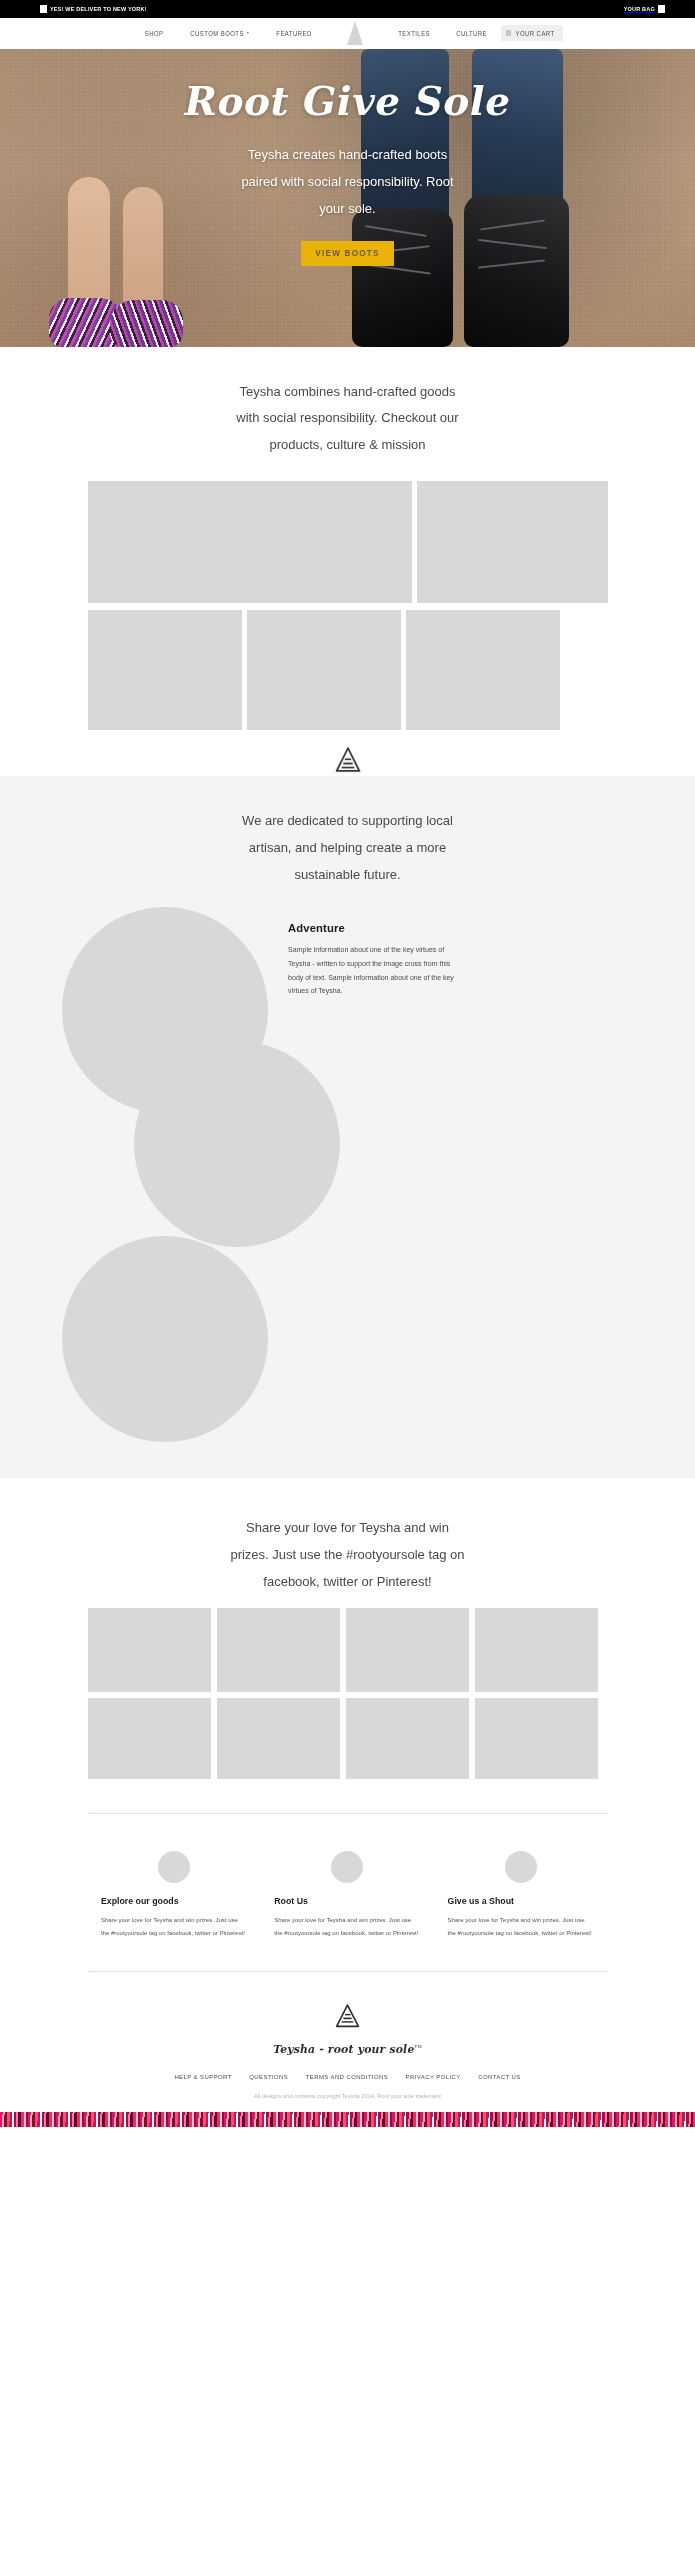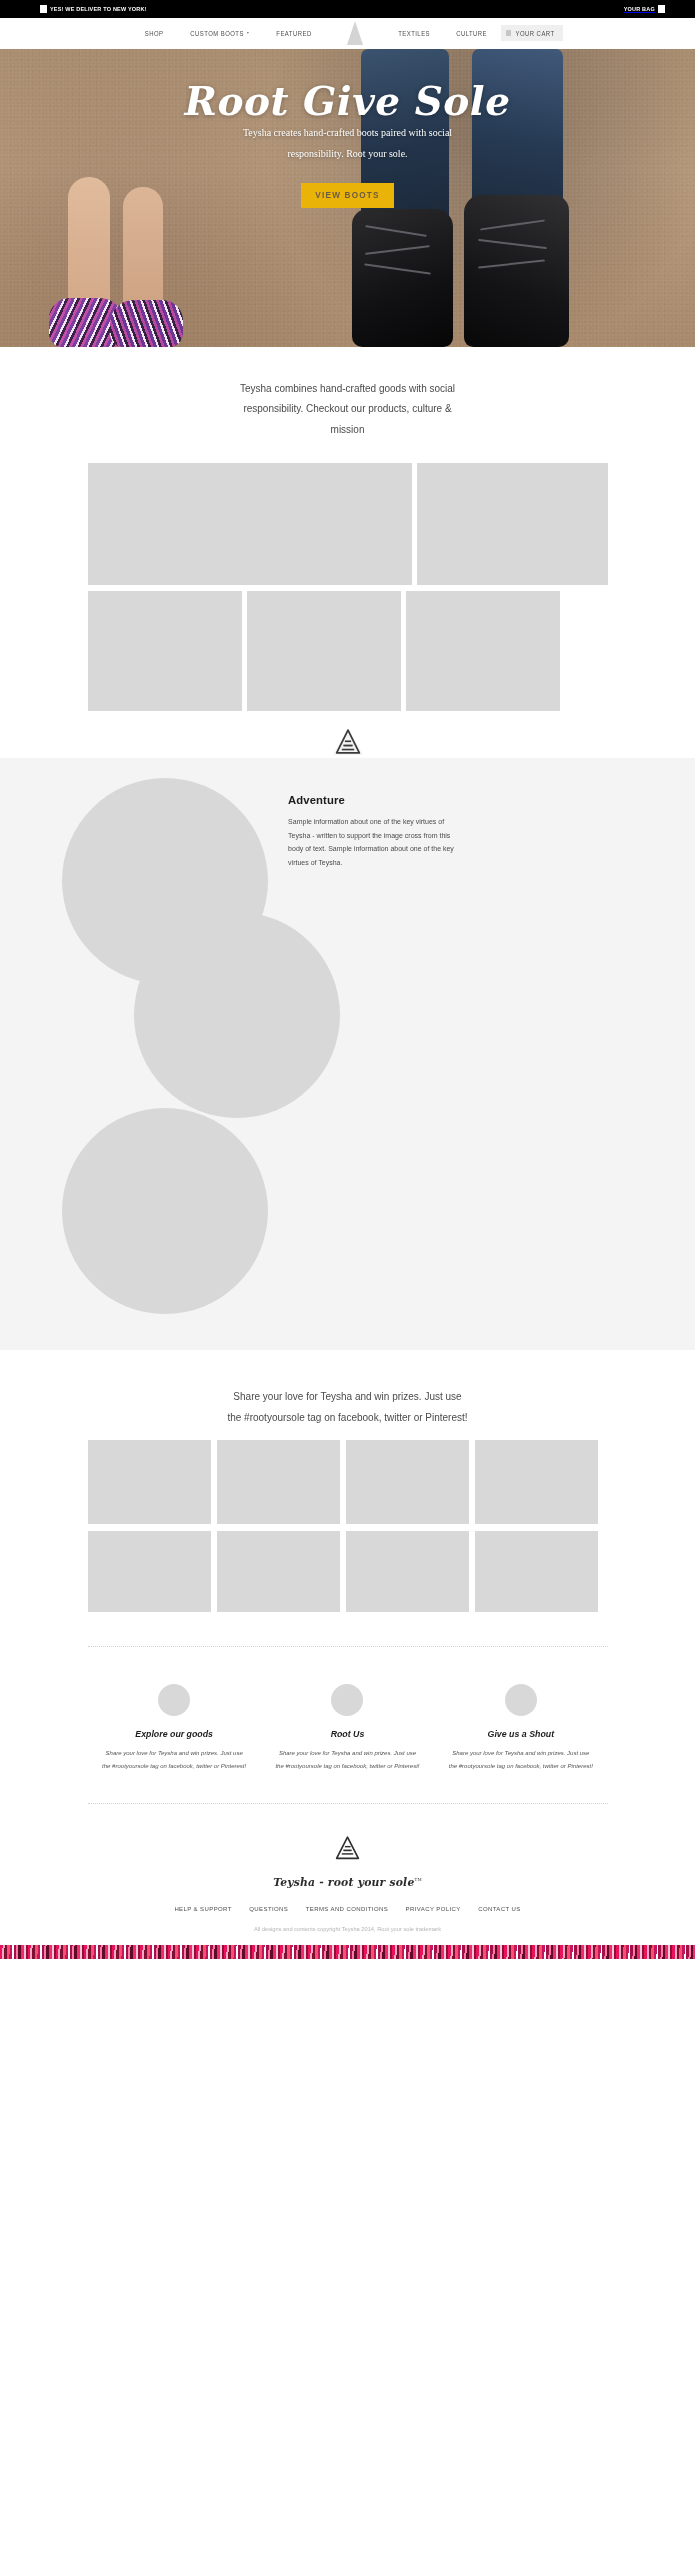--- a/index.html
+++ b/index.html
@@ -158,24 +158,24 @@
     font-family: "DejaVu Serif", serif;
     font-style: italic;
     font-weight: 700;
     font-size: 39px;
     color: #ffffff;
     letter-spacing: 0.5px;
     text-shadow: 0 1px 5.2px rgba(0,0,0,.28);
     line-height: 1.05;
   }
   .hero-sub {
-    margin: 2px auto 0;
+    margin: 21px auto 0;
     width: 222px;
-    font-family: Liberation Serif, serif;
-    font-size: 10px;
+    font-family: Liberation Sans, sans-serif;
+    font-size: 13px;
     line-height: 2.05;
     color: #ffffff;
     text-shadow: 0 0.5px 3.1px rgba(0,0,0,.35);
   }
   .hero-btn {
     margin-top: 18.5px;
     display: inline-block;
     background: #eab308;
     color: #6b5a46;
     font-family: "Liberation Sans Narrow", "Liberation Sans", sans-serif;
@@ -187,21 +187,21 @@
     text-transform: uppercase;
   }
 
   
   .intro {
     padding: 32px 0 23px;
     text-align: center;
   }
   .copy-2line {
     font-family: "Liberation Sans Narrow", "Liberation Sans", sans-serif;
-    font-size: 10px;
+    font-size: 13px;
     line-height: 2.05;
     color: #4a4a4a;
     width: 242px;
     margin: 0 auto;
   }
 
   
   .grid-wrap { width: 520px; margin: 0 auto; }
   .ph { background: #d8d8d8; display: block; }
   .grid-row { display: flex; gap: 5.2px; }
@@ -261,21 +261,21 @@
   .ig-cell { width: 123px; height: 84px; background: #d8d8d8; }
   .ig-cell.short { height: 81px; }
 
   
   .dotted {
     width: 520px; margin: 0 auto;
     border-top: 1px dotted #d2d2d2;
   }
   .trio-sec { padding: 37px 0 31px; }
   .trio { width: 520px; margin: 0 auto; display: flex; }
-  .trio-col { flex: 1; text-align: center; padding: 0 13.4px; font-style: italic; }
+  .trio-col { flex: 1; text-align: left; padding: 0 13.4px; }
   .trio-circle {
     width: 32px; height: 32px; border-radius: 50%;
     background: #d8d8d8; margin: 0 auto 13.4px;
   }
   .trio-title {
     font-family: "Liberation Sans Narrow", "Liberation Sans", sans-serif;
     font-size: 8.8px; font-weight: 700; color: #1d1d1d; margin-bottom: 8.2px;
   }
   .trio-body {
     font-family: "Liberation Sans Narrow", "Liberation Sans", sans-serif;
@@ -420,20 +420,23 @@
       <polygon points="31,2 60,54 2,54" fill="#f4f4f4"></polygon>
       <path d="M31 6 L53 50 L9 50 Z" fill="none" stroke="#3b3b3b" stroke-width="3.4" stroke-linejoin="round"></path>
       <rect x="25" y="26" width="12" height="3.2" fill="#3b3b3b"></rect>
       <rect x="22" y="34" width="18" height="3.6" fill="#3b3b3b"></rect>
       <rect x="19" y="42" width="24" height="3.2" fill="#3b3b3b"></rect>
     </svg>
   </span>
 </div>
 
 <section class="values">
+  <div class="values-intro">
+    <p class="copy-2line">We are dedicated to supporting local artisan, and helping create a more sustainable future.</p>
+  </div>
 
   <div class="val-container">
 
     <div class="val-row">
       <div class="circle c-a"></div>
       <div class="val-text val-block-right">
         <h3 class="val-title">Adventure</h3>
         <p class="val-body">Sample information about one of the key virtues of Teysha - written to support the image cross from this body of text. Sample information about one of the key virtues of Teysha.</p>
       </div>
     </div>

